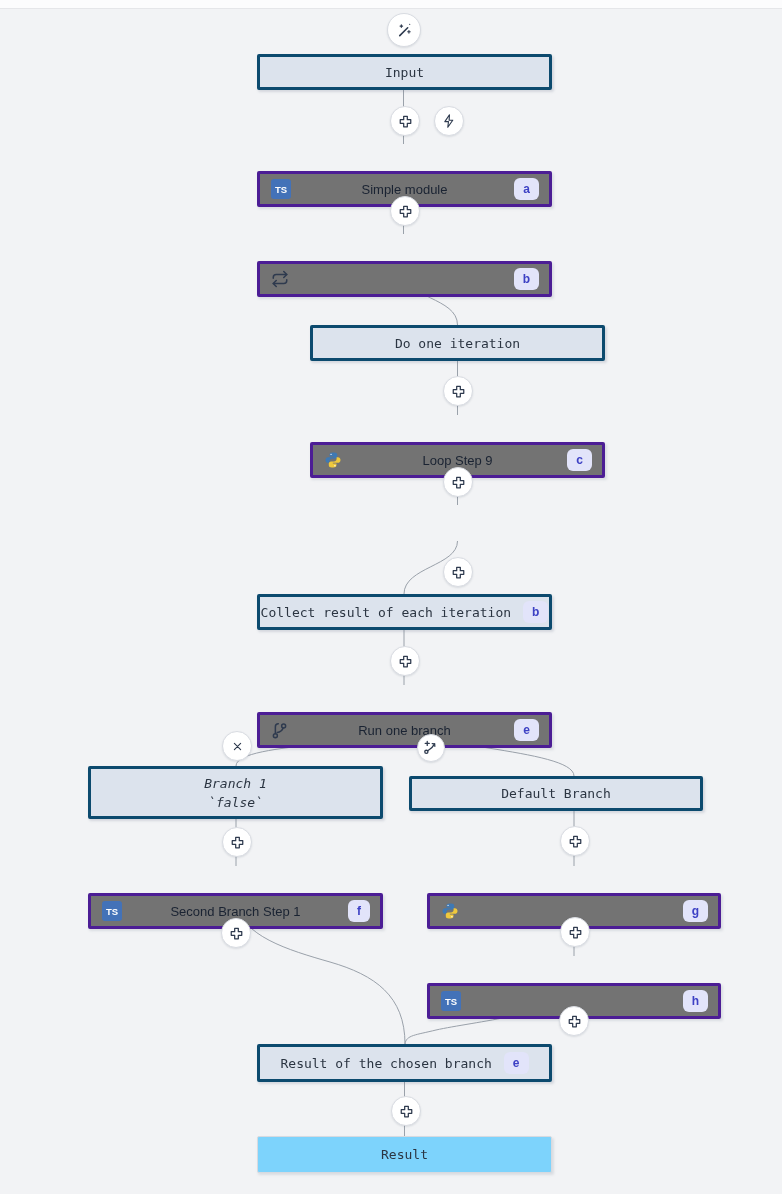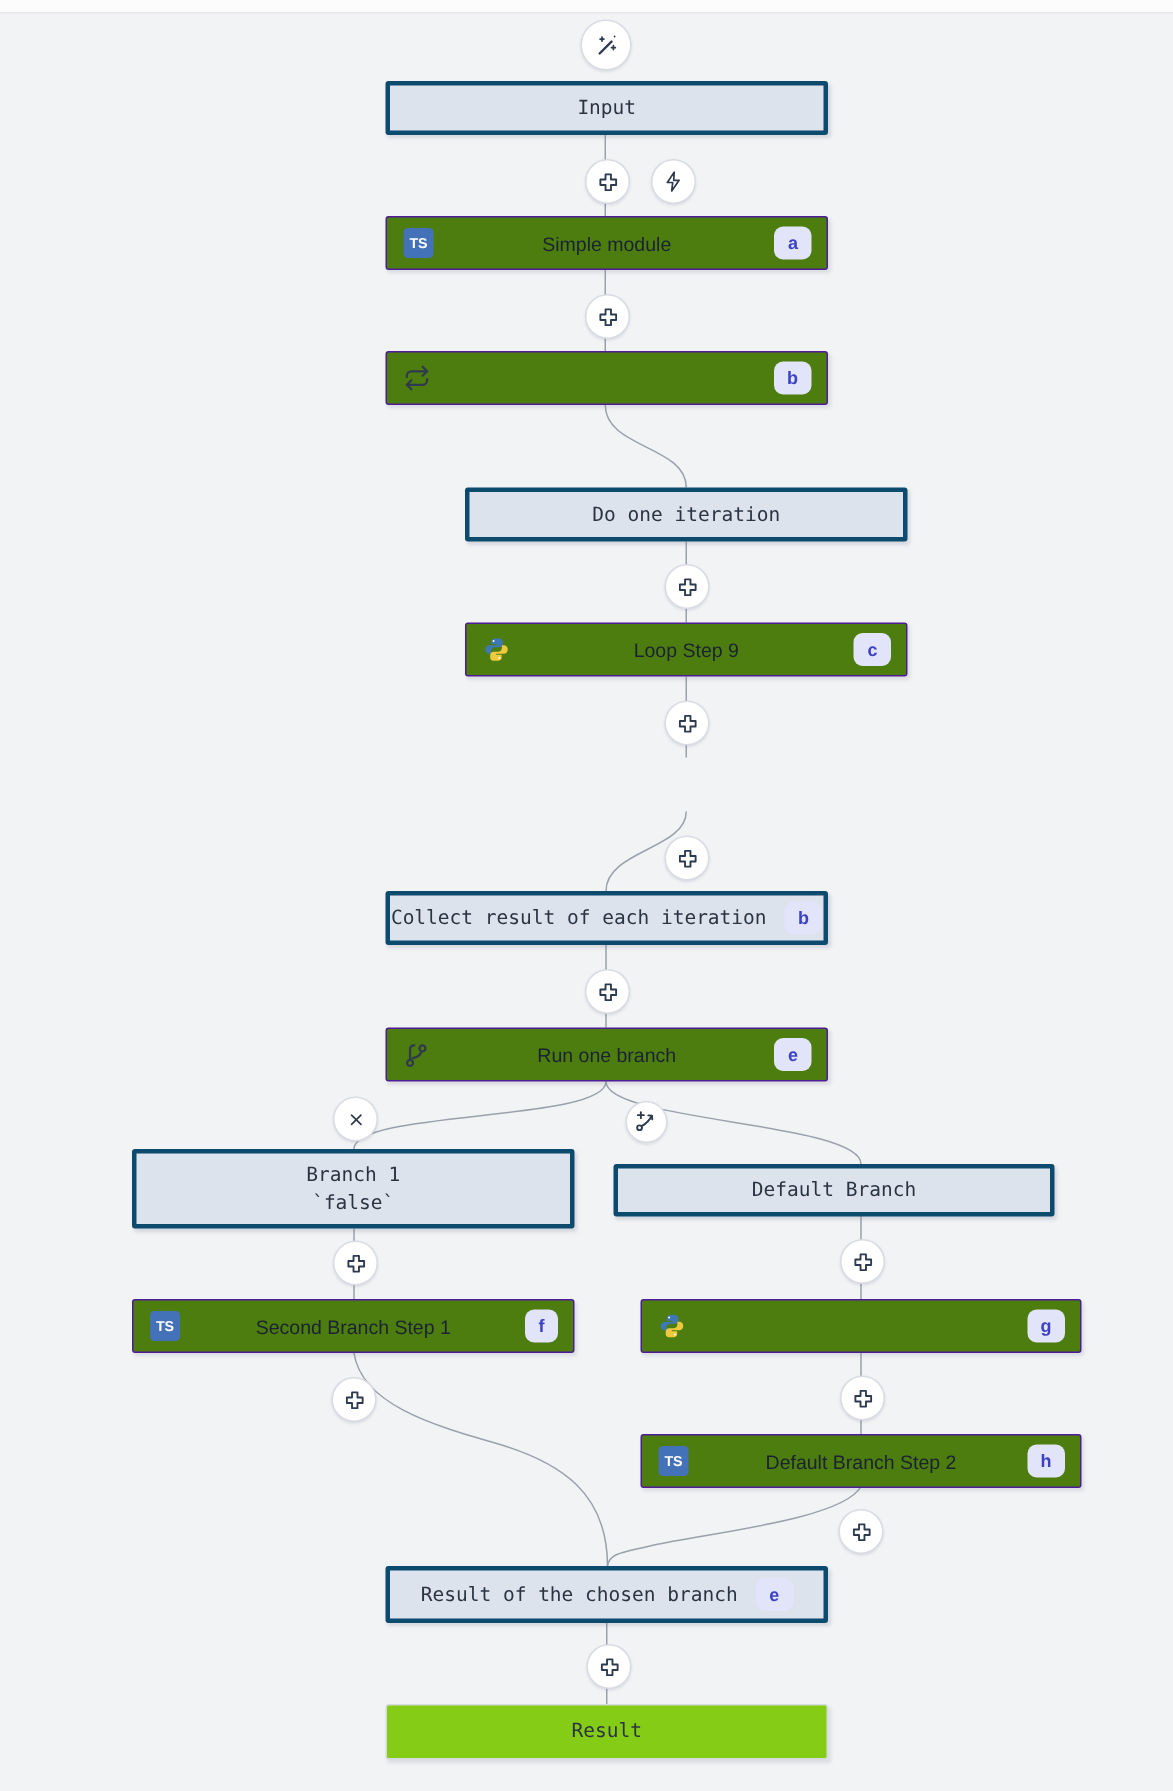--- a/index.html
+++ b/index.html
@@ -2,32 +2,32 @@
 <html><head>
 <meta charset="utf-8">
 <style>
   html,body{margin:0;padding:0;background:#f2f3f5;}
   .stage{position:relative;width:782px;height:1194px;background:#f2f3f5;overflow:hidden;}
   .topbar{position:absolute;left:0;top:0;width:782px;height:9px;background:#fcfcfd;border-bottom:1px solid #e5e6e9;box-sizing:border-box;}
   svg.connectors{position:absolute;left:0;top:0;z-index:0;}
   .connectors path{stroke:#9aa1aa;stroke-width:1;fill:none;}
 
   .node{position:absolute;box-sizing:border-box;display:flex;align-items:center;justify-content:center;border-radius:2px;z-index:2;cursor:pointer;}
-  .module{background:#4d7c0f;border:1px solid #4c1d95;box-shadow:1.5px 2px 2.5px rgba(110,120,140,.18);
-          font-family:"Liberation Sans","DejaVu Sans",sans-serif;font-size:13px;color:#1a2332;}
+  .module{background:#737373;border:3px solid #4c1d95;box-shadow:1.5px 2px 2.5px rgba(110,120,140,.18);
+          font-family:"Liberation Sans","DejaVu Sans",sans-serif;font-size:13px;color:#1a2332;margin-top:27px;}
   .virtual{background:#dce3ed;border:3px solid #0c4a6e;box-shadow:1.5px 2px 2.5px rgba(110,120,140,.22);
            font-family:"DejaVu Sans Mono",monospace;font-size:13px;color:#2b3542;}
-  .endpoint{background:#84cc16;border:1px solid #d7dae0;box-shadow:1.5px 2px 2.5px rgba(110,120,140,.18);
+  .endpoint{background:#7dd3fc;border:1px solid #d7dae0;box-shadow:1.5px 2px 2.5px rgba(110,120,140,.18);
             font-family:"DejaVu Sans Mono",monospace;font-size:13px;color:#2b3542;}
   .nlabel{position:absolute;left:0;right:0;text-align:center;pointer-events:none;}
   .nicon{position:absolute;left:11px;display:flex;align-items:center;}
   .badge{position:absolute;right:10px;background:#e2e4fa;color:#3d41c4;font-family:"Liberation Sans",sans-serif;
          font-weight:bold;font-size:12px;line-height:1;padding:5px 9px;border-radius:6px;}
   .badge.inline{position:static;margin-left:12px;}
-  .two-line{display:flex;flex-direction:column;align-items:center;line-height:19px;}
+  .two-line{display:flex;flex-direction:column;align-items:center;line-height:19px;font-style:italic;}
   .ts-badge{width:20px;height:20px;background:#4372b8;border-radius:3px;color:#fff;font-weight:bold;font-size:9.5px;
             display:flex;align-items:center;justify-content:center;font-family:"Liberation Sans",sans-serif;}
   .circle{position:absolute;background:#fff;border:1px solid #d9dce2;border-radius:50%;display:flex;align-items:center;
           justify-content:center;box-shadow:0 1px 2px rgba(60,70,90,.14);z-index:3;cursor:pointer;}
   .c28{width:28px;height:28px;}
   .c26{width:26px;height:26px;}
   .c32{width:32px;height:32px;}
   .ic{stroke:#2e3a4e;fill:none;stroke-linecap:round;stroke-linejoin:round;}
 </style>
 </head>
@@ -286,21 +286,20 @@
           <use href="#sym-python"></use>
         </svg>
       </span>
     <span class="badge">g</span>
   </div>
 
   <div class="node module" style="left:427px;top:956px;width:294px;height:36px">
     <span class="nicon">
         <span class="ts-badge">TS</span>
       </span>
-    <span class="nlabel">Default Branch Step 2</span>
     <span class="badge">h</span>
   </div>
 
   <div class="node virtual" style="left:257px;top:1044px;width:295px;height:38px">
     <span>Result of the chosen branch</span>
     <span class="badge inline">e</span>
   </div>
 
   <div class="node endpoint" style="left:257px;top:1136px;width:295px;height:37px">
     <span class="nlabel">Result</span>

